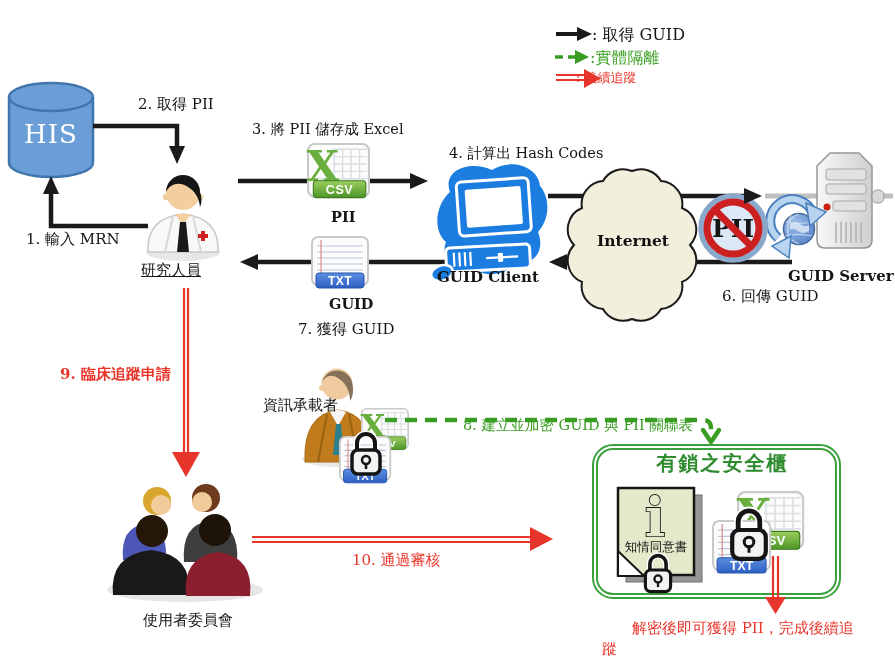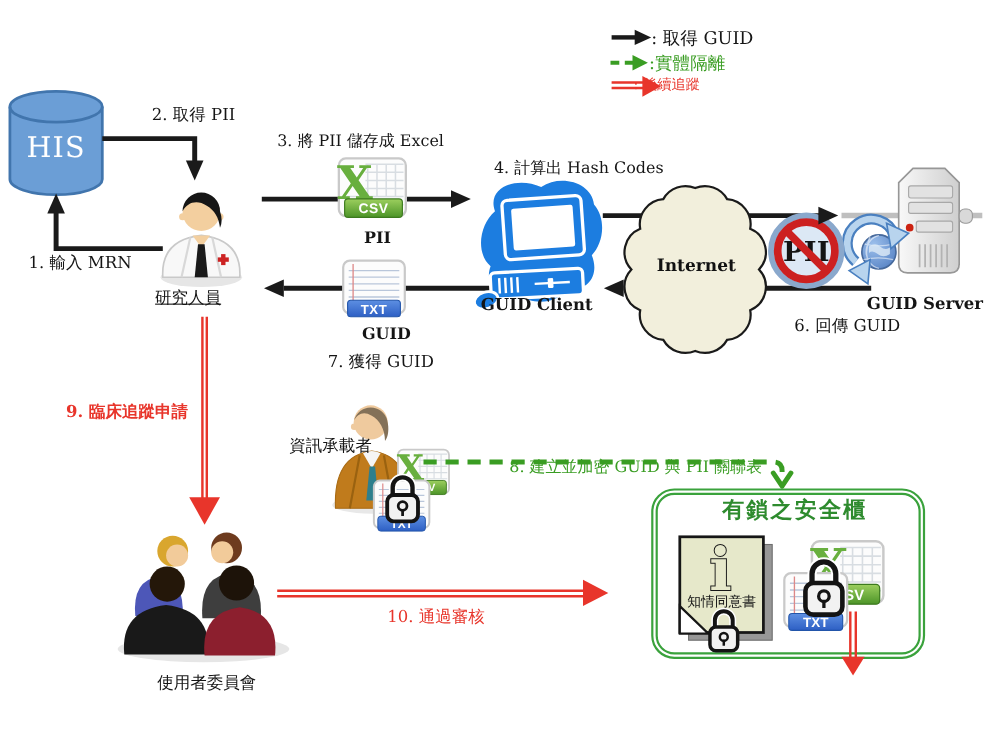--- a/index.html
+++ b/index.html
@@ -318,14 +318,15 @@
 
 <div class="lbl red" style="left:60px;top:365px;font-weight:bold;">9. 臨床追蹤申請</div>
 <div class="lbl" style="left:243px;top:396px;margin-left:20px;">資訊承載者</div>
 <div class="lbl green sm" style="left:463px;top:393px;margin-top:24px;">8. 建立並加密 GUID 與 PII 關聯表</div>
 
 <div class="lbl boxtitle" style="left:593px;top:451px;width:259px;">有鎖之安全櫃</div>
 
 <div class="lbl" style="left:143px;top:611px;">使用者委員會</div>
 <div class="lbl red" style="left:352px;top:551px;">10. 通過審核</div>
 
+<div class="lbl red finalnote" style="left:602px;top:618px;">解密後即可獲得 PII，完成後續追蹤</div>
 
 </div>
 
 </body></html>

